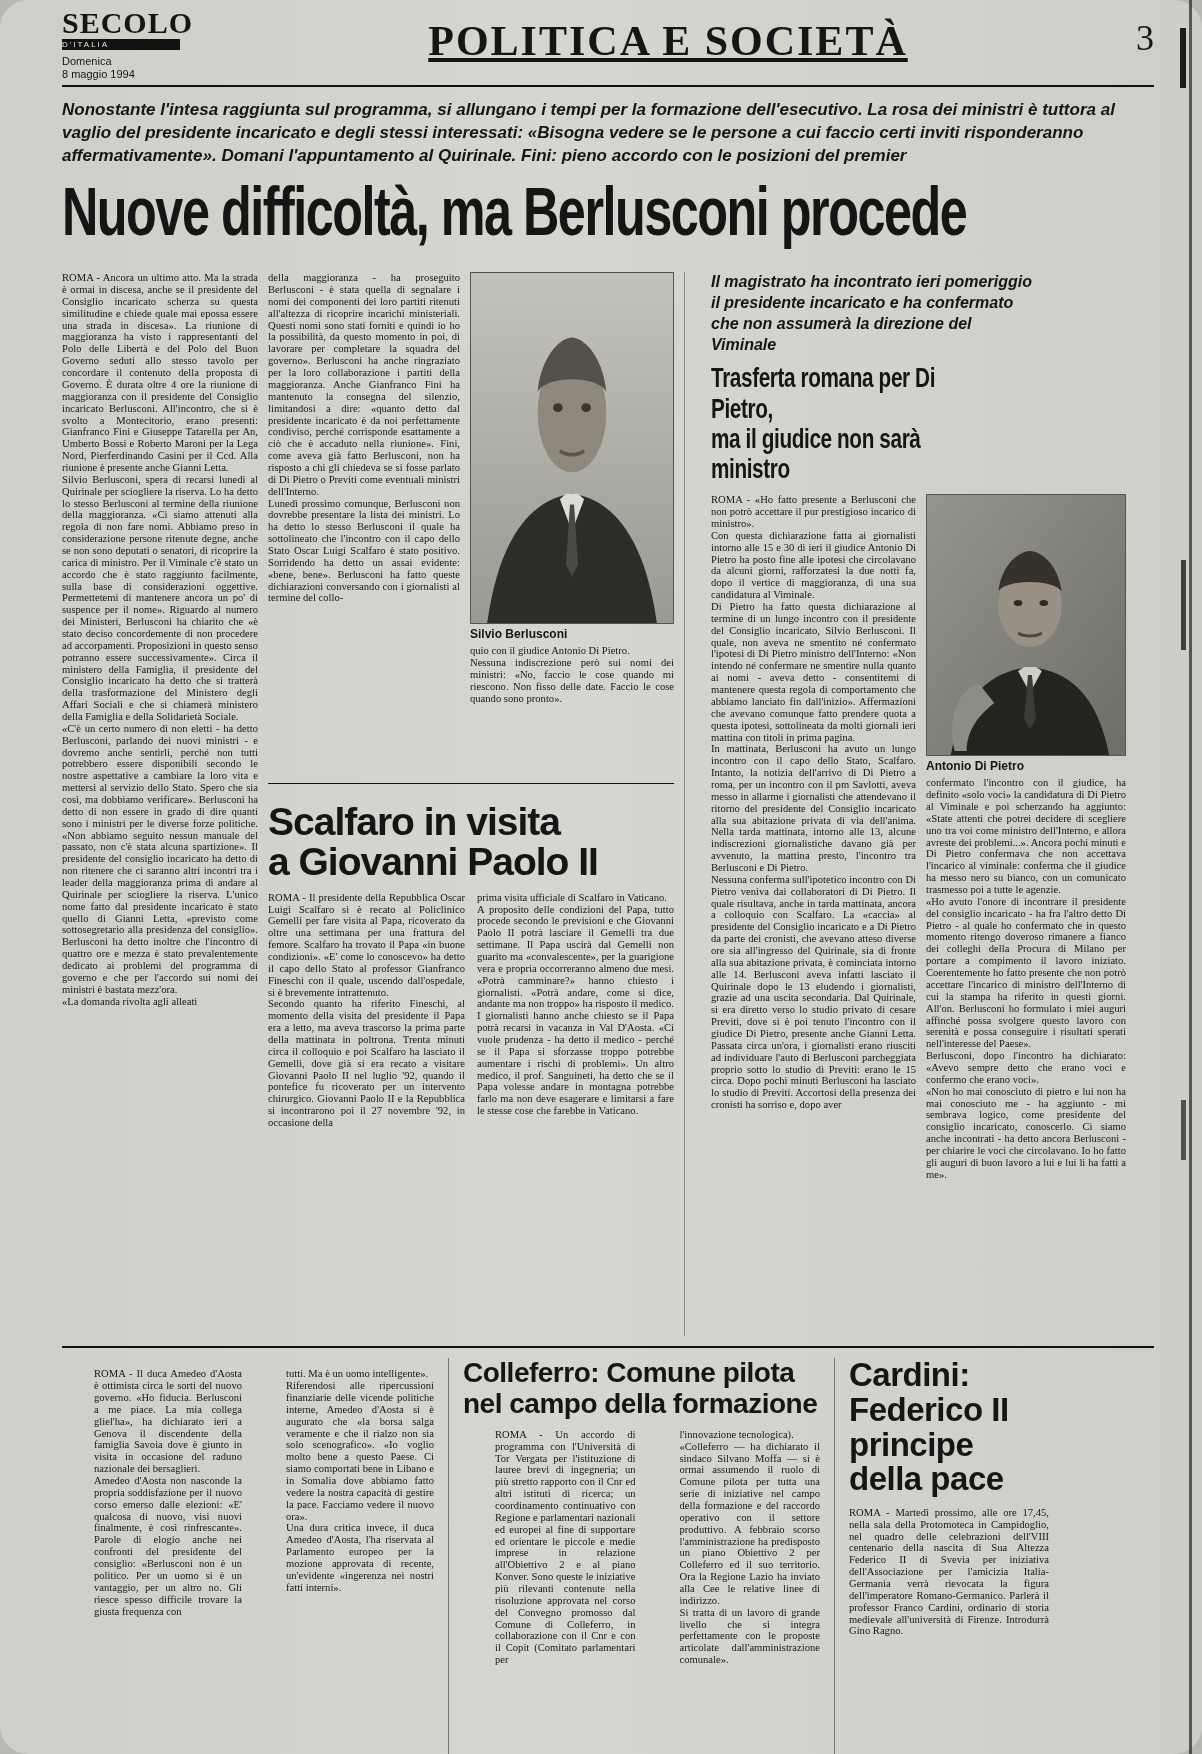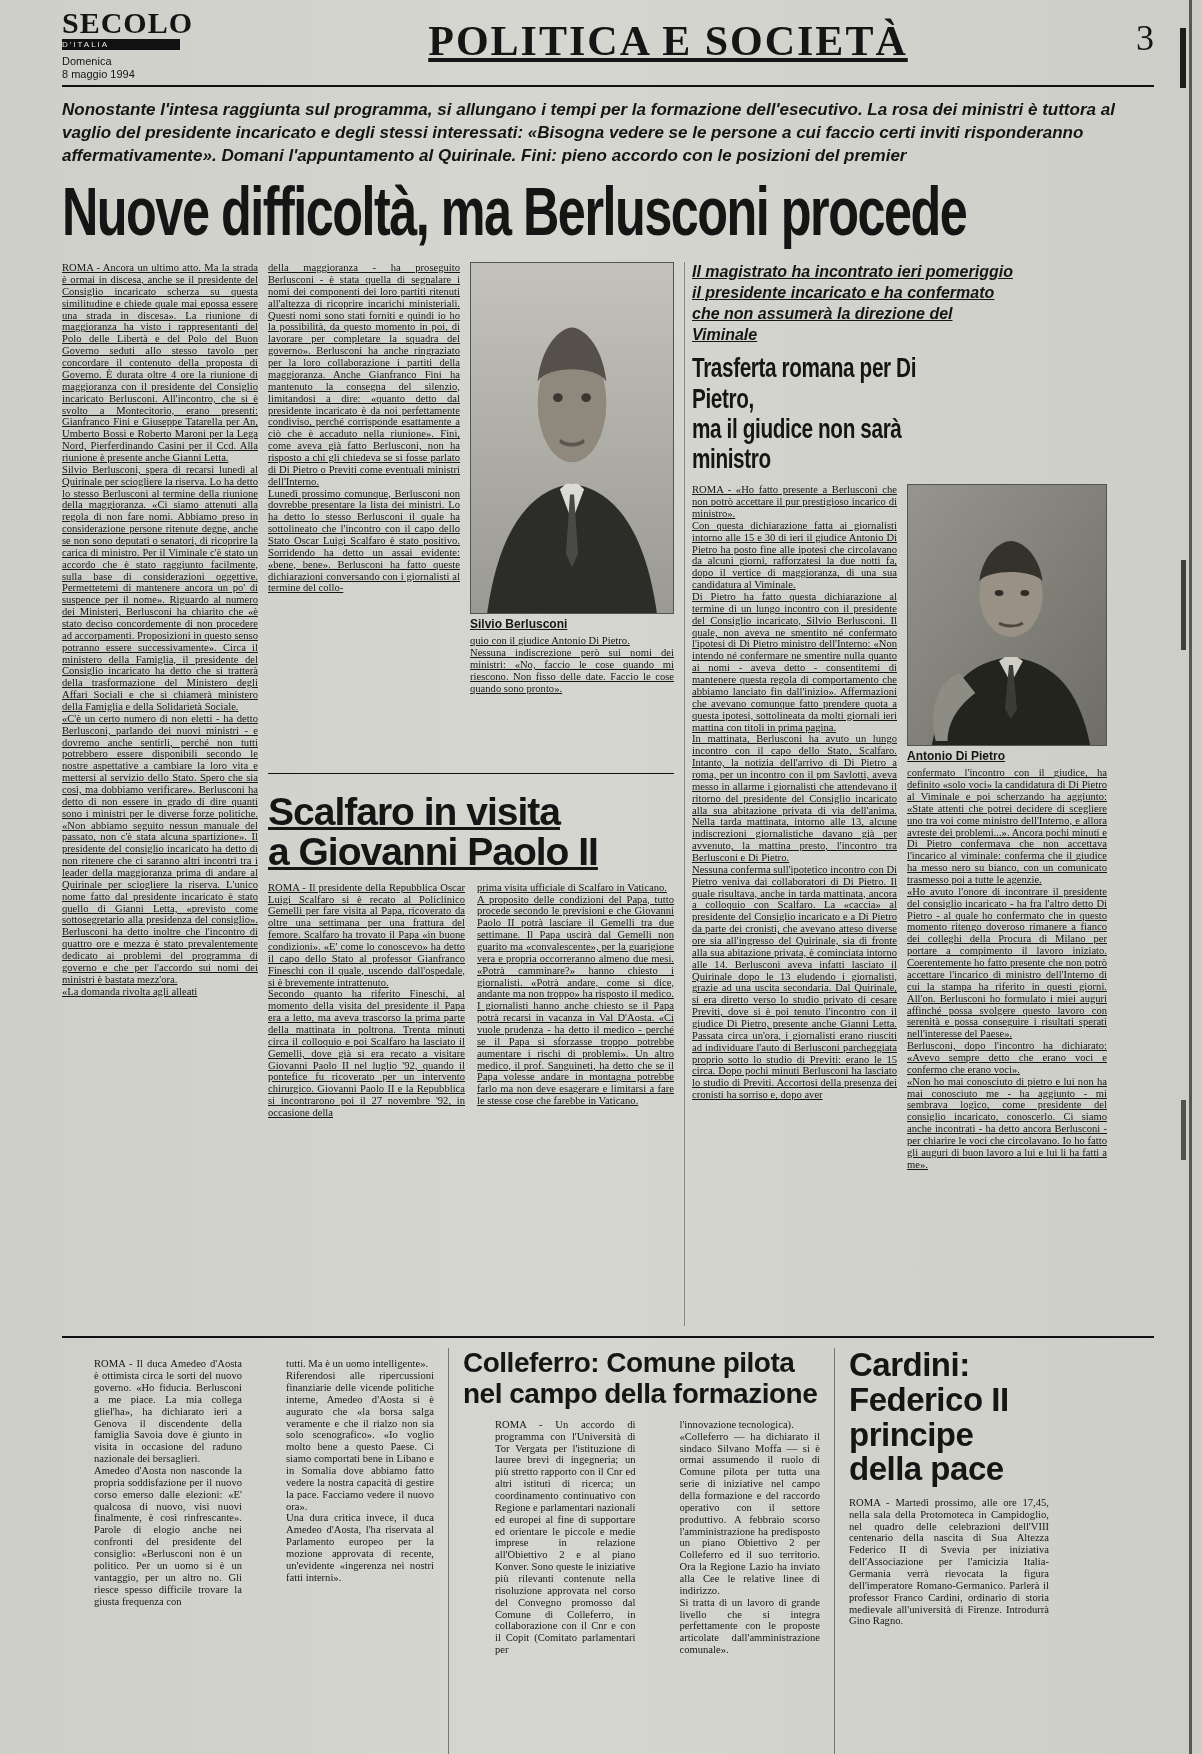--- a/index.html
+++ b/index.html
@@ -9,20 +9,21 @@
     font-family:"Liberation Serif", serif;
     color:#151515;
     position:relative;
     overflow:hidden;
   }
   .page{
     position:absolute;inset:0;
     background:linear-gradient(90deg,#cfcfca 0%,#d6d6d1 45%,#cecec9 100%);
     padding:8px 48px 10px 62px;
     box-sizing:border-box;
+    border-radius:28px;
   }
   
   .header{
     display:flex;align-items:flex-start;
     border-bottom:2px solid #111;
     padding-bottom:4px;
   }
   .masthead{width:180px;}
   .masthead-name{
     font-family:"Liberation Serif",serif;font-weight:bold;
@@ -63,32 +64,31 @@
     font-family:"Liberation Sans",sans-serif;font-weight:bold;
     font-size:68px;letter-spacing:-2px;line-height:1.05;
     transform:scaleX(0.74);transform-origin:0 50%;
   }
   
   .main-grid{
     display:grid;
     grid-template-columns:196px 192px 204px 1fr;
     grid-template-rows:505px auto;
     column-gap:10px;
-    margin-top:10px;
-    text-decoration:underline;
+    margin-top:20px;
   }
   .body-text{
     font-size:10.6px;line-height:1.12;
     text-align:justify;white-space:pre-line;
   }
   .col1{grid-column:1;grid-row:1 / span 2;height:990px;overflow:hidden;}
   .col2top{grid-column:2;grid-row:1;height:505px;overflow:hidden;}
   .photocol{grid-column:3;grid-row:1;height:505px;overflow:hidden;}
   .scalfaro{grid-column:2 / span 2;grid-row:2;border-top:1.5px solid #111;padding-top:8px;margin-top:6px;}
-  .dipietro{grid-column:4;grid-row:1 / span 2;border-left:1px solid #8a8a85;padding-left:7px;}
+  .dipietro{grid-column:4;grid-row:1 / span 2;border-left:1px solid #8a8a85;padding-left:26px;}
 
   .photo-frame{width:100%;background:#9b9b95;border:1px solid #55554f;box-sizing:border-box;}
   .photo-frame svg{display:block;width:100%;height:100%;}
   .photo-b{height:352px;}
   .photo-d{height:262px;}
   .caption{
     font-family:"Liberation Sans",sans-serif;font-weight:bold;
     font-size:12px;padding:3px 0 4px 0;
   }
   .after-photo{height:110px;overflow:hidden;}

